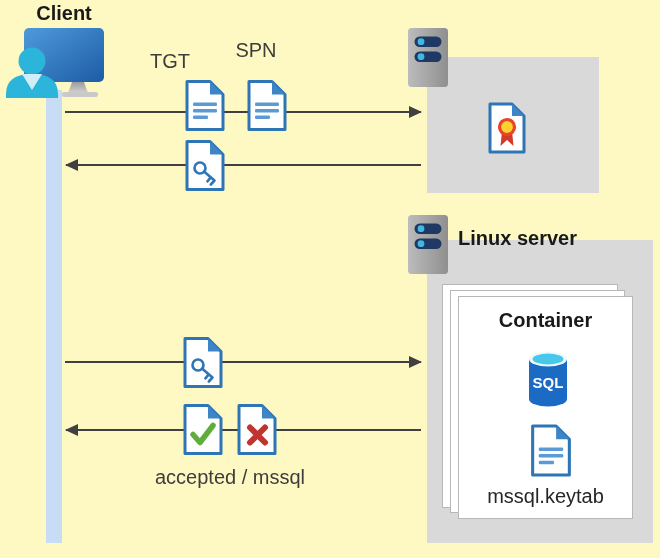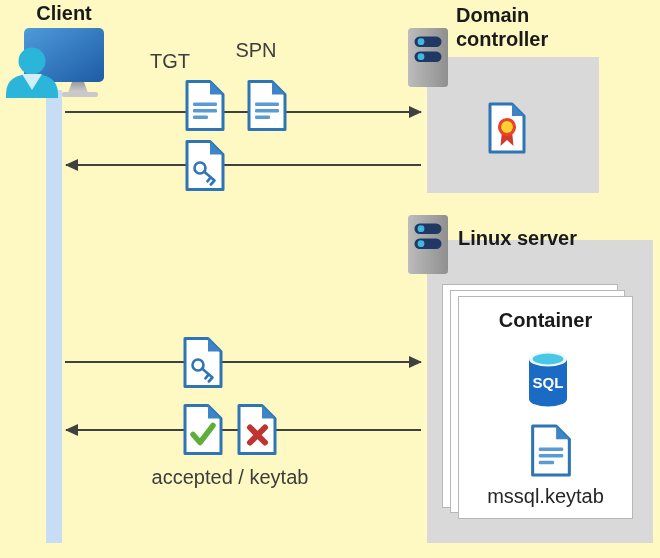--- a/index.html
+++ b/index.html
@@ -155,29 +155,28 @@
     <svg width="40" height="53">
         <use href="#sym-doc-check"></use>
       </svg>
   </div>
   <div class="abs icon" style="left:237px;top:403px;">
     <svg width="40" height="53">
         <use href="#sym-doc-x"></use>
       </svg>
   </div>
 
-  <div class="abs lbl gray center" style="left:120px;top:465px;width:220px;">accepted / keytab</div>
+  <div class="abs lbl gray center" style="left:120px;top:465px;width:220px;">accepted / mssql</div>
 
   <div class="abs graybox dc-box"></div>
   <div class="abs icon" style="left:408px;top:28px;">
     <svg width="40" height="59">
         <use href="#sym-server"></use>
       </svg>
   </div>
-  <div class="abs lbl bold" style="left:456px;top:3px;width:120px;">Domain controller</div>
   <div class="abs icon" style="left:488px;top:102px;">
     <svg width="38" height="52">
         <use href="#sym-doc-cert"></use>
       </svg>
   </div>
 
   <div class="abs graybox linux-box"></div>
   <div class="abs icon" style="left:408px;top:215px;">
     <svg width="40" height="59">
         <use href="#sym-server"></use>

